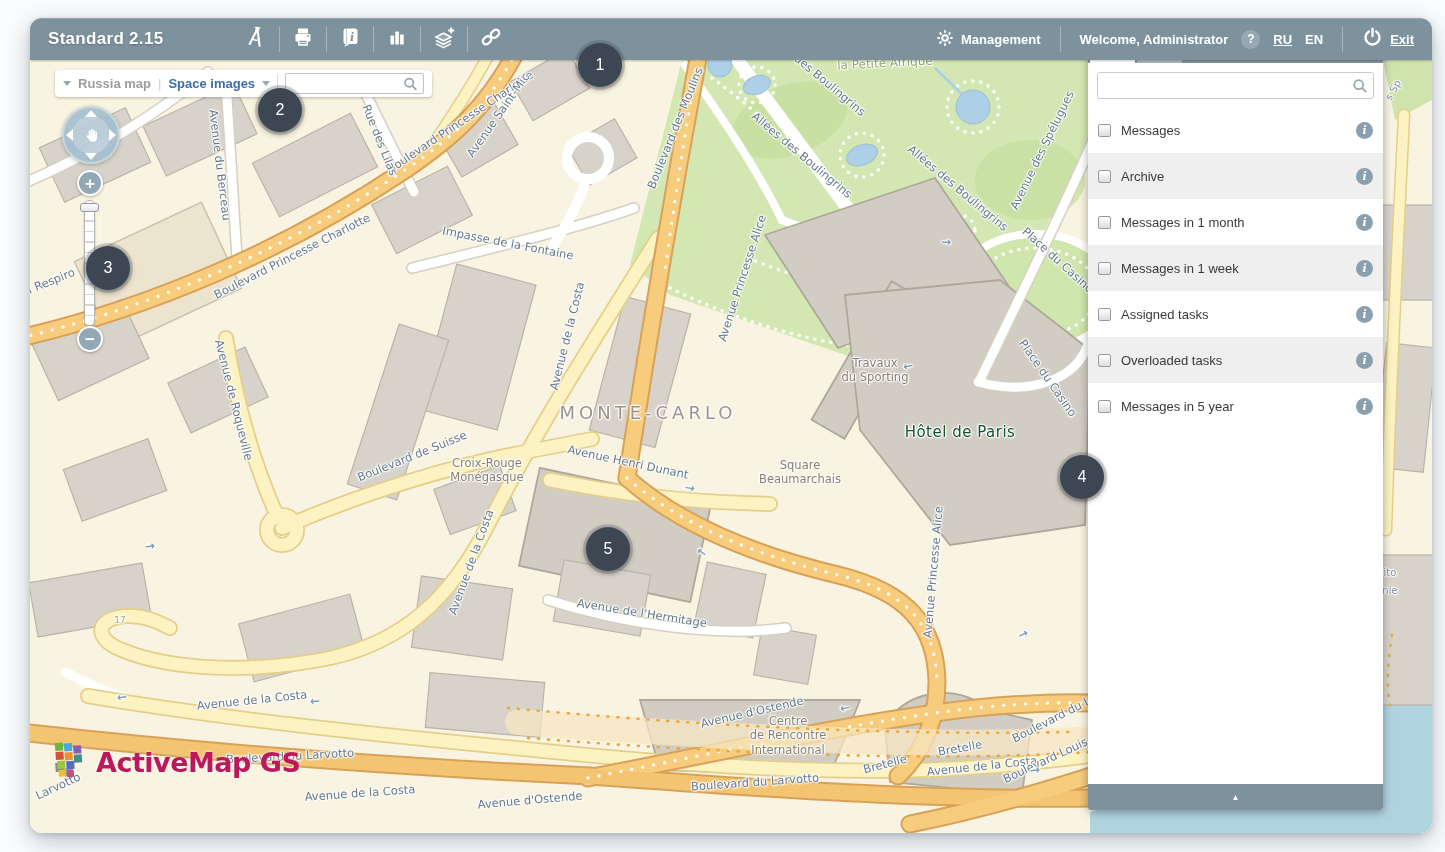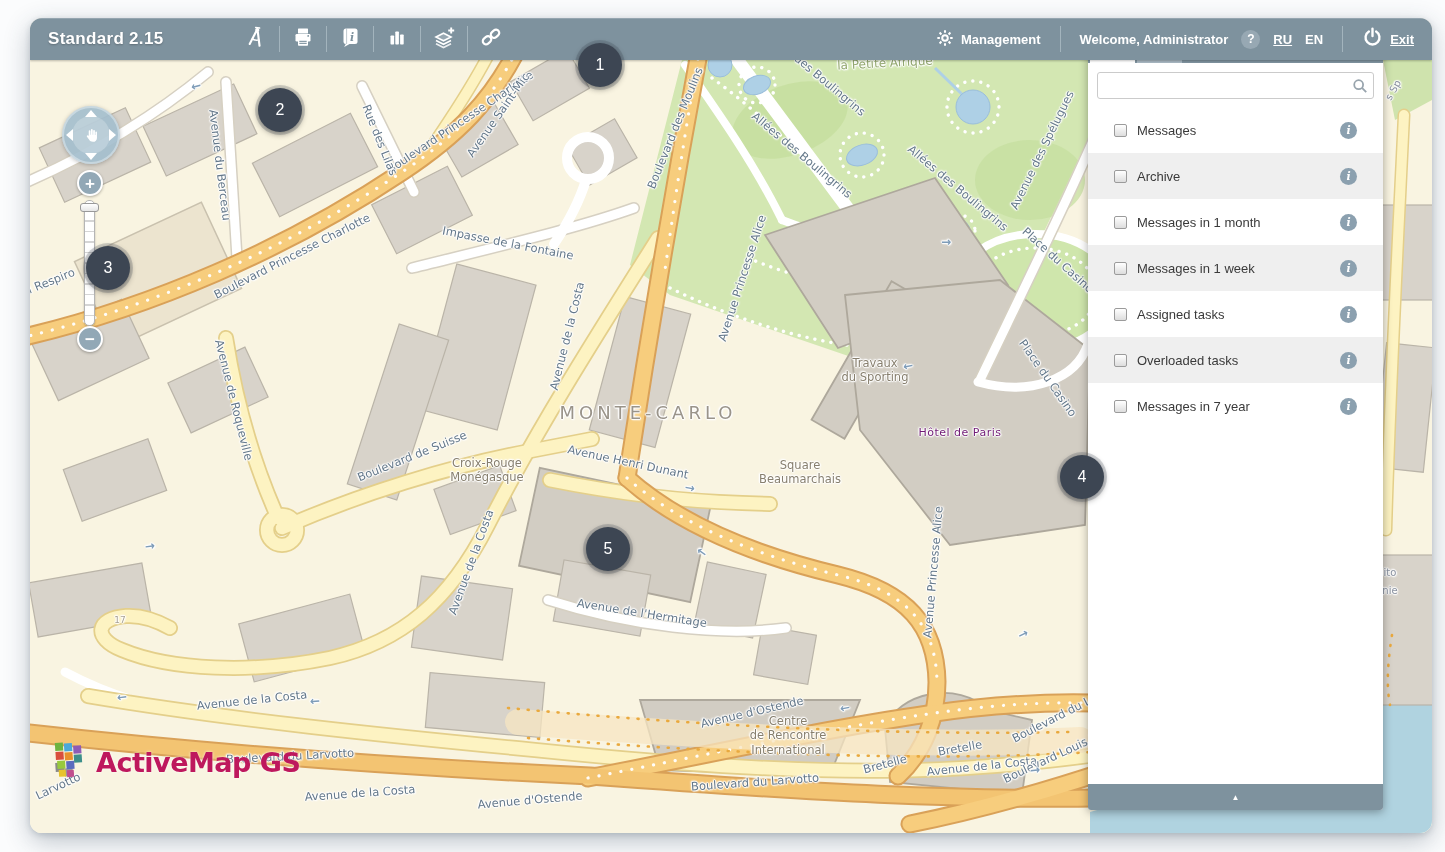--- a/index.html
+++ b/index.html
@@ -29,21 +29,21 @@
 
   
   .map { position:absolute; left:0; top:42px; right:0; bottom:0; overflow:hidden; background:#f9f4e1; }
   .map-svg { position:absolute; left:0; top:0; }
   #map-labels { position:absolute; inset:0; z-index:5; pointer-events:none; }
   .map-label { position:absolute; white-space:pre; font-family:"DejaVu Sans",sans-serif;
     color:#64788a; font-size:11.5px;
     text-shadow:1px 0 1px #fff,-1px 0 1px #fff,0 1px 1px #fff,0 -1px 1px #fff,1px 1px 2px #fff,-1px -1px 2px #fff; }
   .map-label.city { font-size:18px; letter-spacing:4px; color:#9a948a; }
   .map-label.poi { color:#877f6e; font-size:11.5px; text-align:center; line-height:1.25; }
-  .map-label.poi-lg { color:#701a75; font-size:11px; letter-spacing:.5px; }
+  .map-label.poi-lg { color:#14532d; font-size:15px; letter-spacing:.5px; }
   .map-label.park { color:#93a86f; font-size:12px; }
   .map-label.tiny { font-size:10px; color:#8a92a0; }
   .map-label.hn { font-size:9px; color:#a9a294; }
   .map-label.arrow { color:#7e9cb8; font-size:12px; font-weight:bold; }
 
   .rd { fill:none; stroke-linecap:round; stroke-linejoin:round; }
   .cW { stroke:#d6d0c2; stroke-width:12; } .fW { stroke:#ffffff; stroke-width:9; }
   .cY { stroke:#e4cf8a; stroke-width:16; } .fY { stroke:#fdf3c2; stroke-width:12.5; }
   .cy2 { stroke:#e4cf8a; stroke-width:13; } .fy2 { stroke:#fdf3c2; stroke-width:10; }
   .cO { stroke:#d9a158; stroke-width:19; } .fO { stroke:#f7cd7d; stroke-width:15; }
@@ -106,21 +106,21 @@
   .sb-tab.active { height:30px; background:#fff; }
   .sb-tab.inactive { height:27px; background:#a7b6c0; margin-left:2px; }
   .sb-search { position:relative; margin:9px 9px 8px 9px; height:27px; }
   .sb-search input { width:100%; height:100%; border:1px solid #cbcbcb; border-radius:3px;
     padding:0 26px 0 8px; font-size:13px; outline:none; }
   .group-header { height:27px; background:#7e929e; display:flex; align-items:center; gap:10px; padding:0 10px; }
   .group-header .gh-label { color:#fff; font-weight:bold; font-size:13px; }
   .cb { width:13px; height:13px; flex:0 0 13px; border:1px solid #9b9b9b; border-radius:2px;
     background:linear-gradient(#fff,#ddd); cursor:pointer; }
   .group-header .cb { background:linear-gradient(#e6eaed,#c5ccd1); border-color:#aab3ba; }
-  .task-row { height:46px; display:flex; align-items:center; gap:10px; padding:0 26px; font-size:13px;
+  .task-row { height:46px; display:flex; align-items:center; gap:10px; padding:0 10px; font-size:13px;
     color:#3a3a3a; background:#fff; cursor:pointer; }
   .task-row:nth-child(even) { background:#efefef; }
   .task-label { flex:1; }
   .info { width:17px; height:17px; border-radius:50%; background:#8ba0af; color:#fff;
     font-family:"DejaVu Serif",serif; font-style:italic; font-weight:bold; font-size:11px;
     display:flex; align-items:center; justify-content:center; cursor:pointer; }
   .sb-footer { position:absolute; left:0; right:0; bottom:0; height:26px; background:#7e929e;
     border-radius:0 0 3px 3px; display:flex; align-items:center; justify-content:center;
     color:#fff; font-size:8px; cursor:pointer; }
 
@@ -412,20 +412,35 @@
         <div class="map-label arrow" style="left: 672px; top: 492px; transform: translate(-50%, -50%) rotate(35deg);">←</div>
         <div class="map-label arrow" style="left: 92px; top: 637px; transform: translate(-50%, -50%) rotate(-8deg);">←</div>
         <div class="map-label arrow" style="left: 916px; top: 182px; transform: translate(-50%, -50%) rotate(0deg);">→</div>
         <div class="map-label arrow" style="left: 878px; top: 306px; transform: translate(-50%, -50%) rotate(-12deg);">←</div>
         <div class="map-label arrow" style="left: 993px; top: 574px; transform: translate(-50%, -50%) rotate(-25deg);">→</div>
         <div class="map-label arrow" style="left: 815px; top: 648px; transform: translate(-50%, -50%) rotate(-10deg);">←</div>
         <div class="map-label arrow" style="left: 1005px; top: 710px; transform: translate(-50%, -50%) rotate(-6deg);">→</div>
         <div class="map-label arrow" style="left: 285px; top: 641px; transform: translate(-50%, -50%) rotate(-5deg);">←</div>
       </div>
 
+    <div class="layerbar">
+      <span class="chev"></span>
+      <span class="base-layer">Russia map</span>
+      <span class="lb-sep">|</span>
+      <span class="active-layer">Space images</span>
+      <span class="chev"></span>
+      <span class="vline"></span>
+      <span class="lb-search">
+        <input type="text" placeholder="" style="">
+        <svg width="15" height="15" viewBox="0 0 18 18" fill="none" stroke="#98a4ad" stroke-width="2">
+            <circle cx="7.5" cy="7.5" r="5"></circle>
+            <path d="M11.5 11.5 L16 16"></path>
+          </svg>
+      </span>
+    </div>
 
     <div class="pan">
       <span class="tri n"></span>
       <span class="tri s"></span>
       <span class="tri w"></span>
       <span class="tri e"></span>
       <span class="pan-inner">
         <svg width="19" height="19" viewBox="0 0 24 24" fill="#fff">
             <path d="M8.5 13 V6.5 a1.1 1.1 0 0 1 2.2 0 V11 h0.6 V5 a1.1 1.1 0 0 1 2.2 0 V11 h0.6 V6 a1.1 1.1 0 0 1 2.2 0 V11.5 h0.6 V8 a1 1 0 0 1 2 0 V15 c0 3-2 5-5 5 c-2.5 0-3.8-.8-4.8-2.5 L6.3 13.6 c-.6-1-.1-2 .9-2 c.6 0 1 .3 1.3.9 Z"></path>
           </svg>
@@ -516,21 +531,21 @@
           <span class="task-label">Assigned tasks</span>
           <span class="info">i</span>
         </div>
         <div class="task-row">
           <span class="cb"></span>
           <span class="task-label">Overloaded tasks</span>
           <span class="info">i</span>
         </div>
         <div class="task-row">
           <span class="cb"></span>
-          <span class="task-label">Messages in 7 year</span>
+          <span class="task-label">Messages in 5 year</span>
           <span class="info">i</span>
         </div>
       </div>
     <div class="sb-footer">
       <span>▲</span>
     </div>
   </aside>
 
   <div id="badges">
       <div class="badge" style="left: 548px; top: 25px;">1</div>

